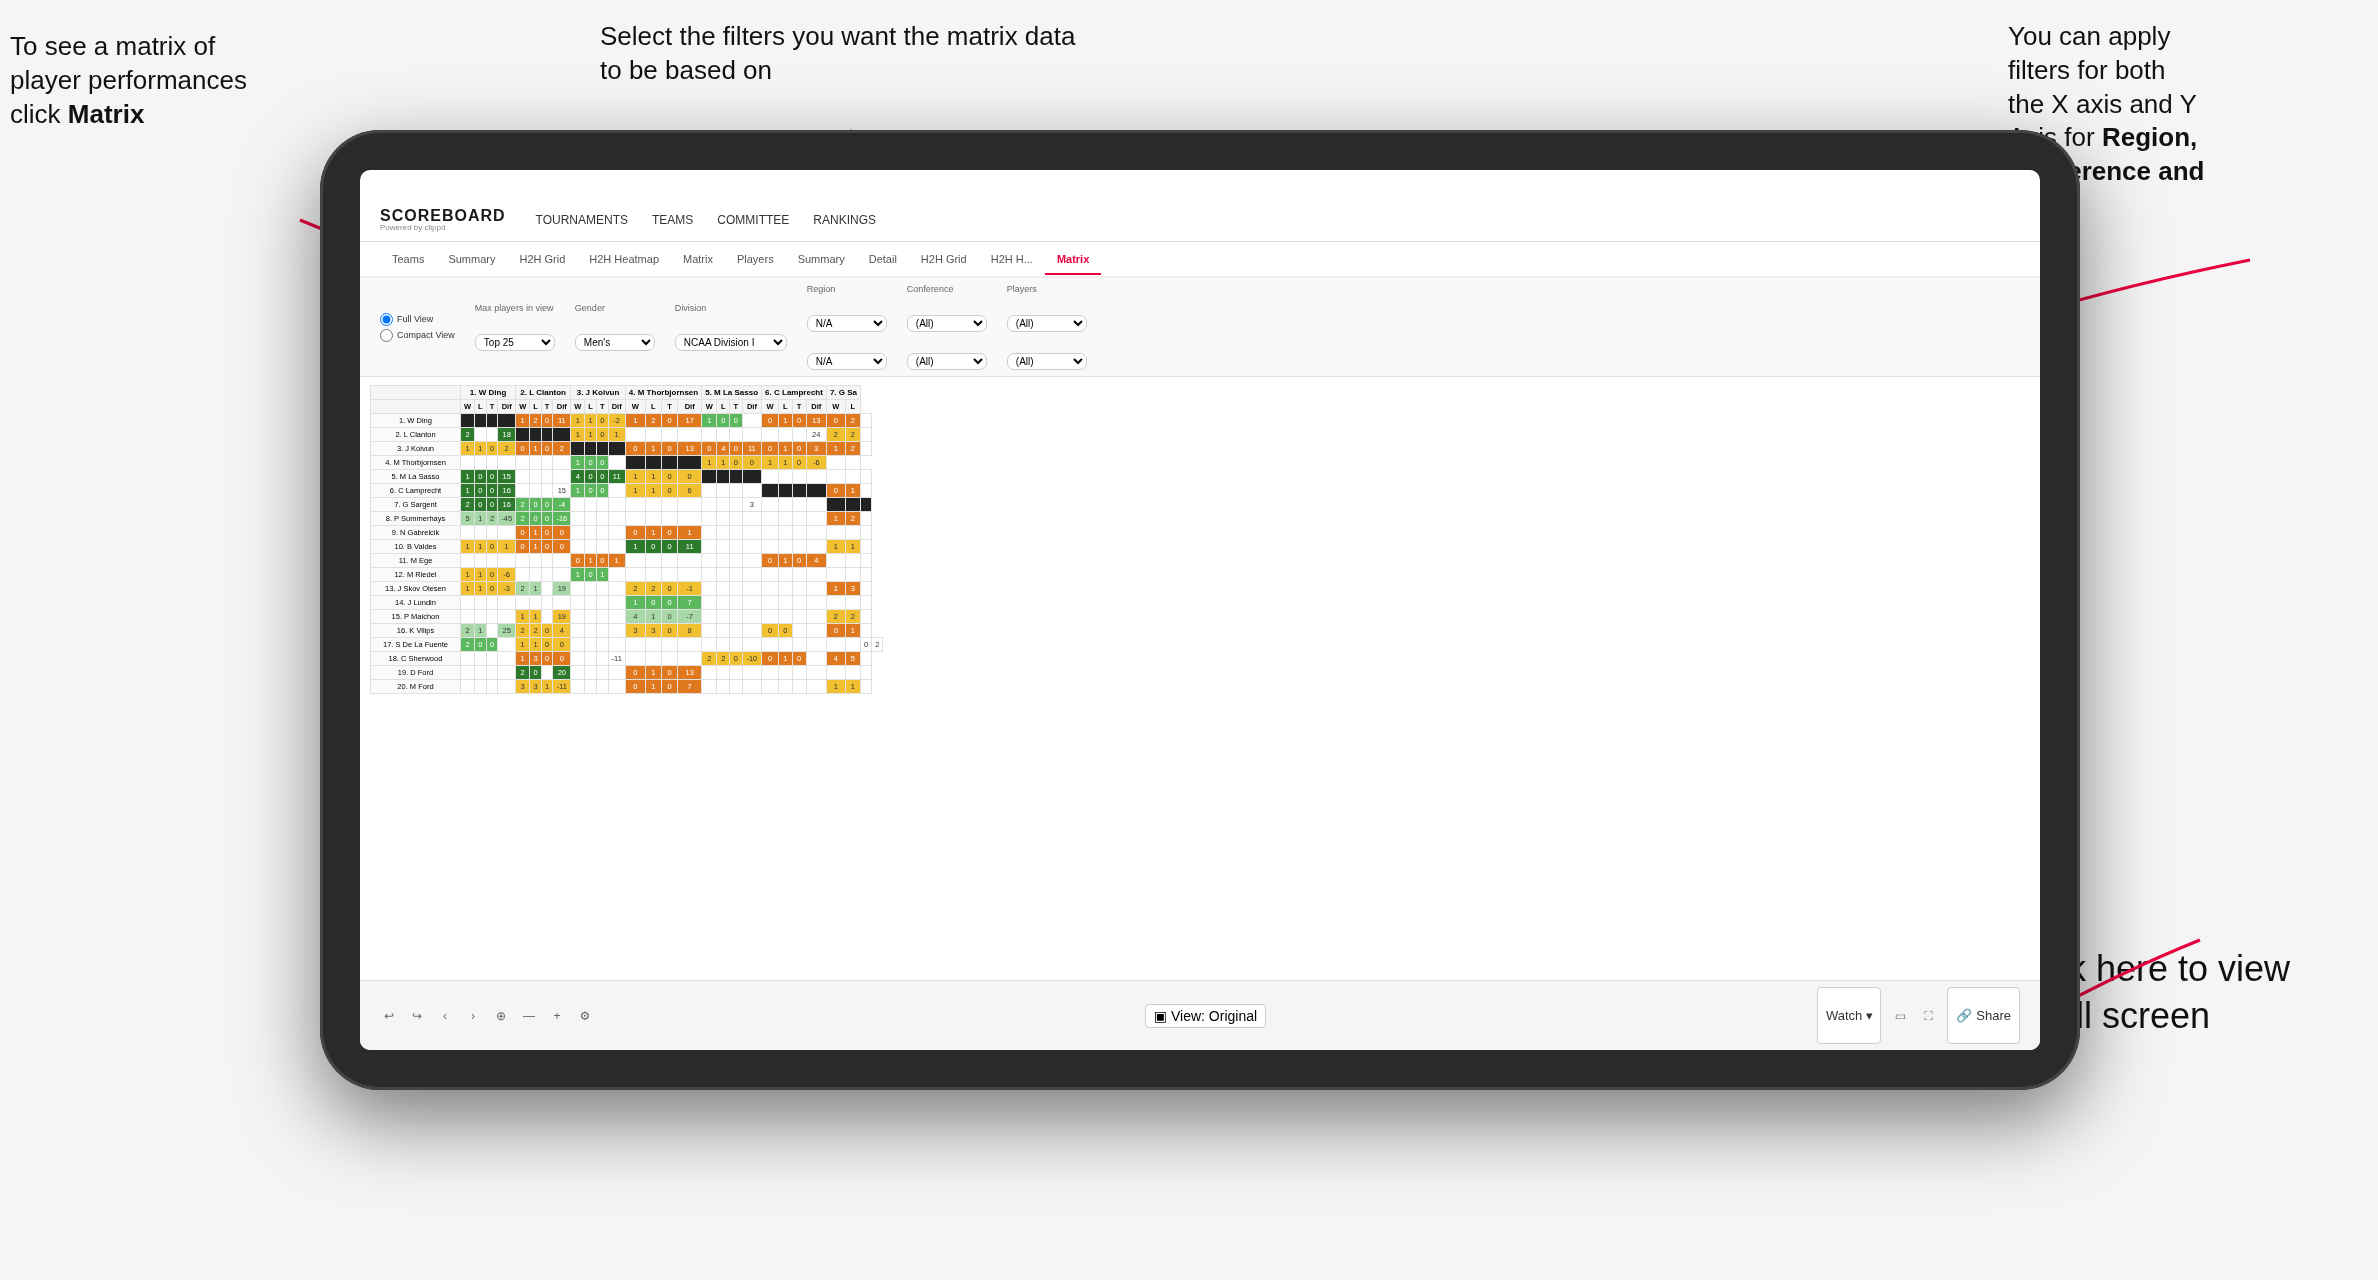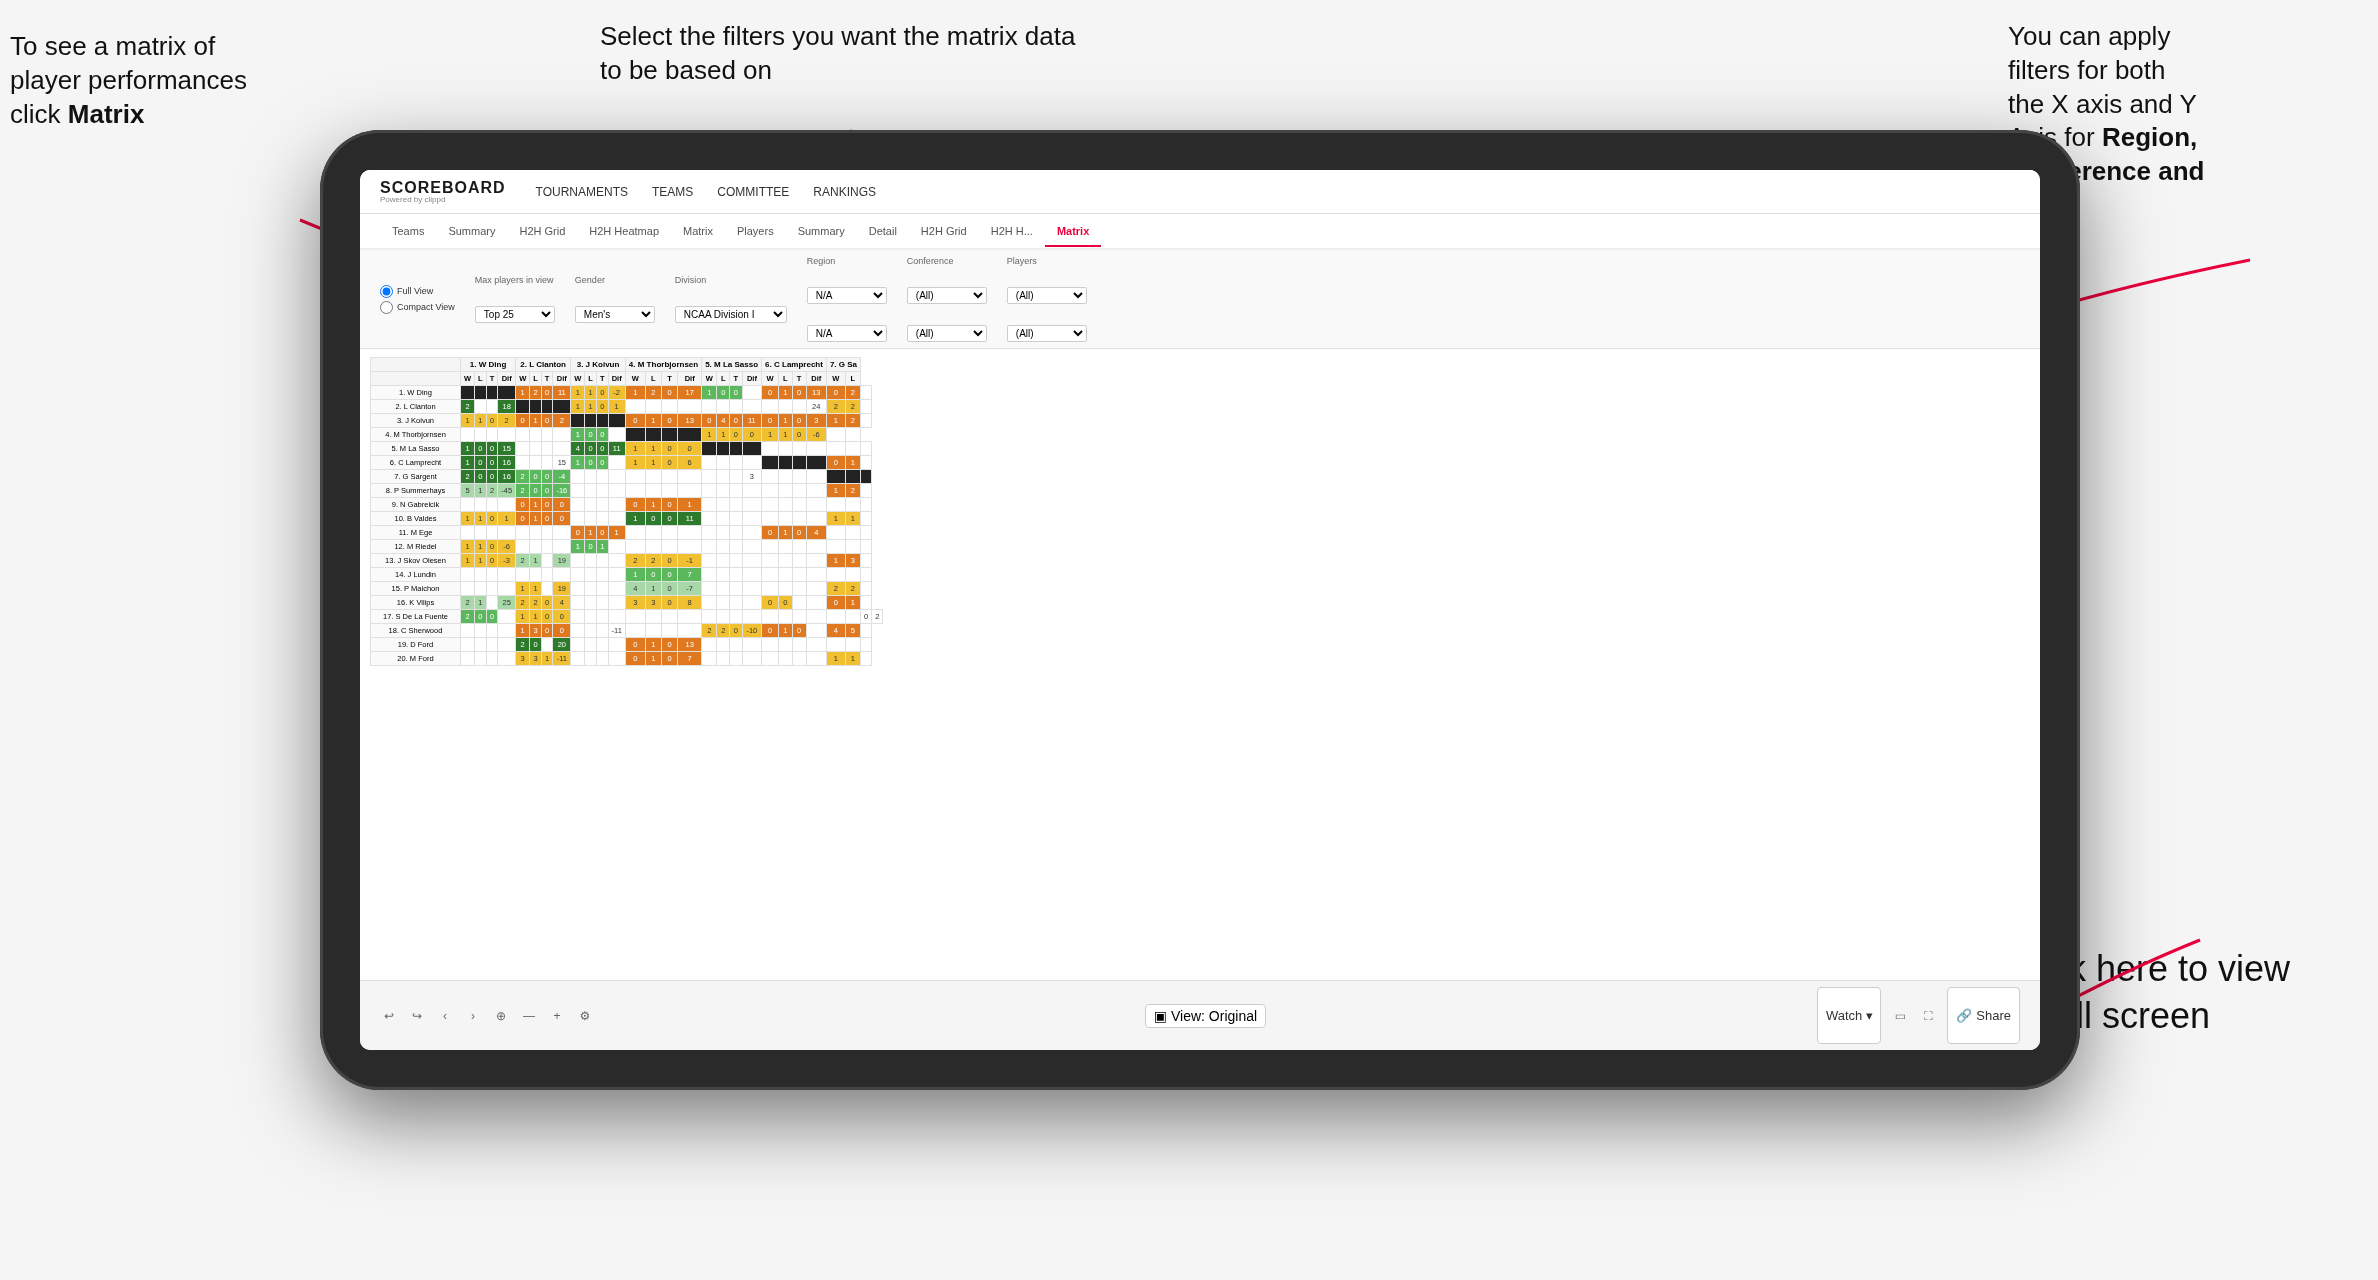--- a/index.html
+++ b/index.html
@@ -79,20 +79,21 @@
 
     
     .nav-bar {
       background: #fff;
       border-bottom: 1px solid #ddd;
       padding: 8px 20px;
       display: flex;
       align-items: center;
       gap: 30px;
       min-height: 44px;
+      margin-top: 28px;
     }
 
     .logo-area {
       display: flex;
       flex-direction: column;
       line-height: 1;
     }
 
     .logo-title {
       font-size: 16px;
@@ -161,21 +162,21 @@
       gap: 21px;
     }
 
     .filter-label {
       color: #666;
       font-size: 9px;
     }
 
     .filter-select {
       border: 1px solid #ccc;
-      border-radius: 2px;
+      border-radius: 7px;
       padding: 1px 14px 1px 4px;
       font-size: 10px;
       background: #fff;
       min-width: 80px;
     }
 
     .radio-group {
       display: flex;
       flex-direction: column;
       gap: 3px;

